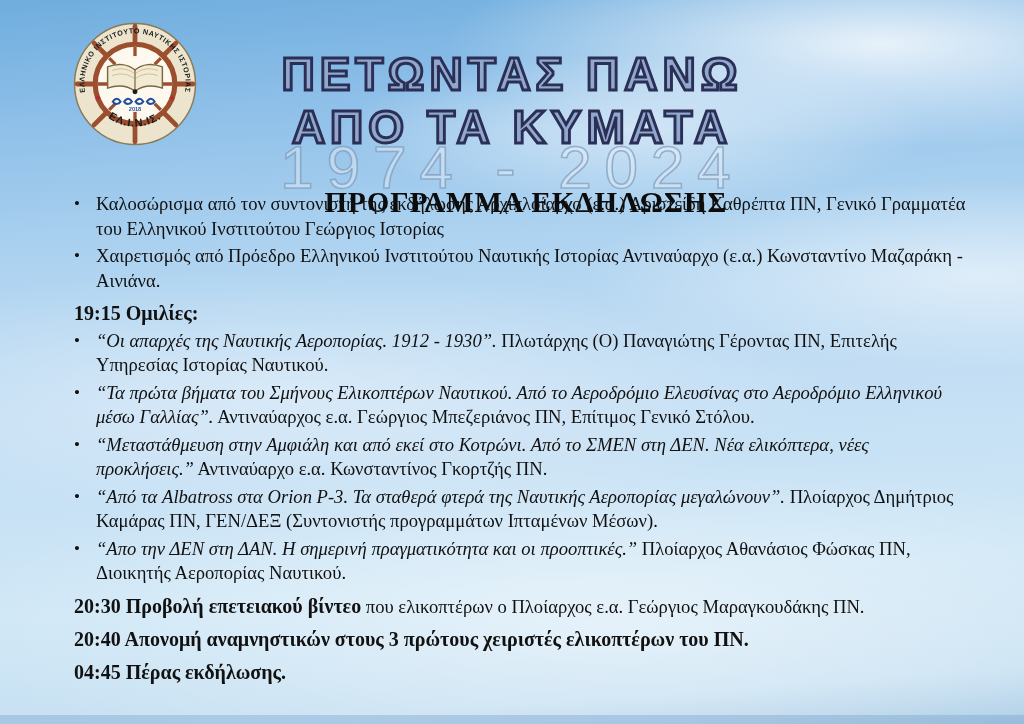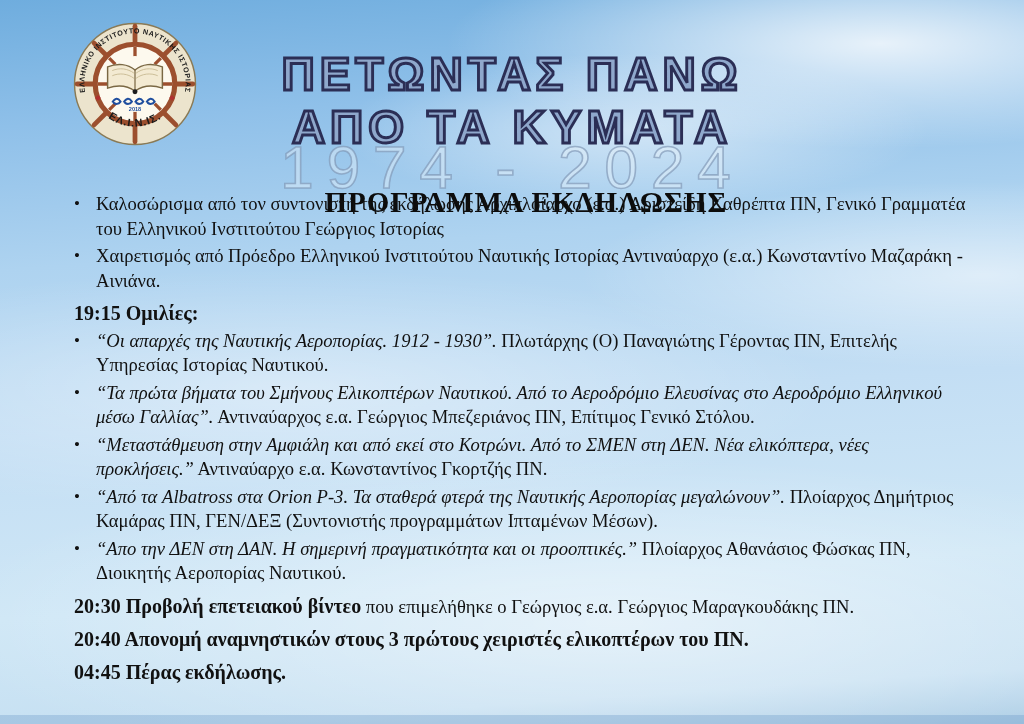--- a/index.html
+++ b/index.html
@@ -164,21 +164,21 @@
     <div class="p-bullet">
       <span class="marker">•</span>
       <div class="btext"><span class="quote">“Από τα Albatross στα Orion P-3. Τα σταθερά φτερά της Ναυτικής Αεροπορίας μεγαλώνουν”.</span><span> Πλοίαρχος Δημήτριος Καμάρας ΠΝ, ΓΕΝ/ΔΕΞ (Συντονιστής προγραμμάτων Ιπταμένων Μέσων).</span></div>
     </div>
 
     <div class="p-bullet">
       <span class="marker">•</span>
       <div class="btext"><span class="quote">“Απο την ΔΕΝ στη ΔΑΝ. Η σημερινή πραγματικότητα και οι προοπτικές.”</span><span> Πλοίαρχος Αθανάσιος Φώσκας ΠΝ, Διοικητής Αεροπορίας Ναυτικού.</span></div>
     </div>
 
-    <div class="p-heading"><span>20:30 Προβολή επετειακού βίντεο</span><span class="rest"> που επιμελήθηκε ο Γεώργιος ε.α. Γεώργιος Μαραγκουδάκης ΠΝ.</span></div>
+    <div class="p-heading"><span>20:30 Προβολή επετειακού βίντεο</span><span class="rest"> που ελικοπτέρων ο Πλοίαρχος ε.α. Γεώργιος Μαραγκουδάκης ΠΝ.</span></div>
 
     <div class="p-heading"><span>20:40 Απονομή αναμνηστικών στους 3 πρώτους χειριστές ελικοπτέρων του ΠΝ.</span></div>
 
     <div class="p-heading"><span>04:45 Πέρας εκδήλωσης.</span></div>
 
   </div>
 
   <div class="bottom-band"></div>
 </div>
 

